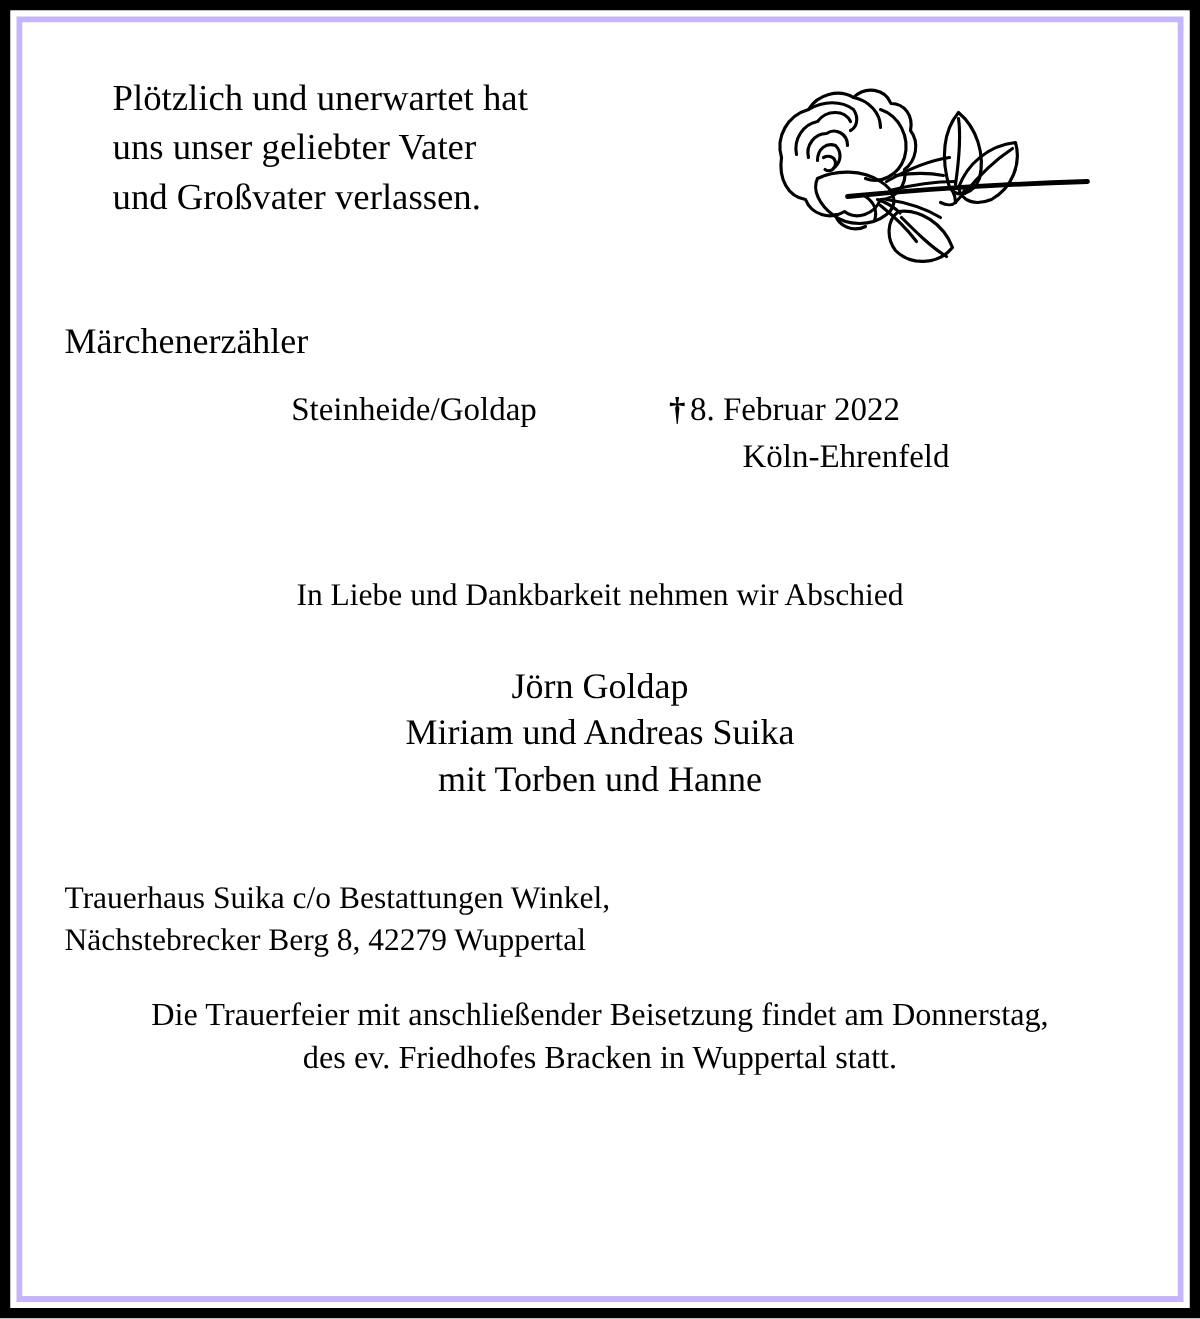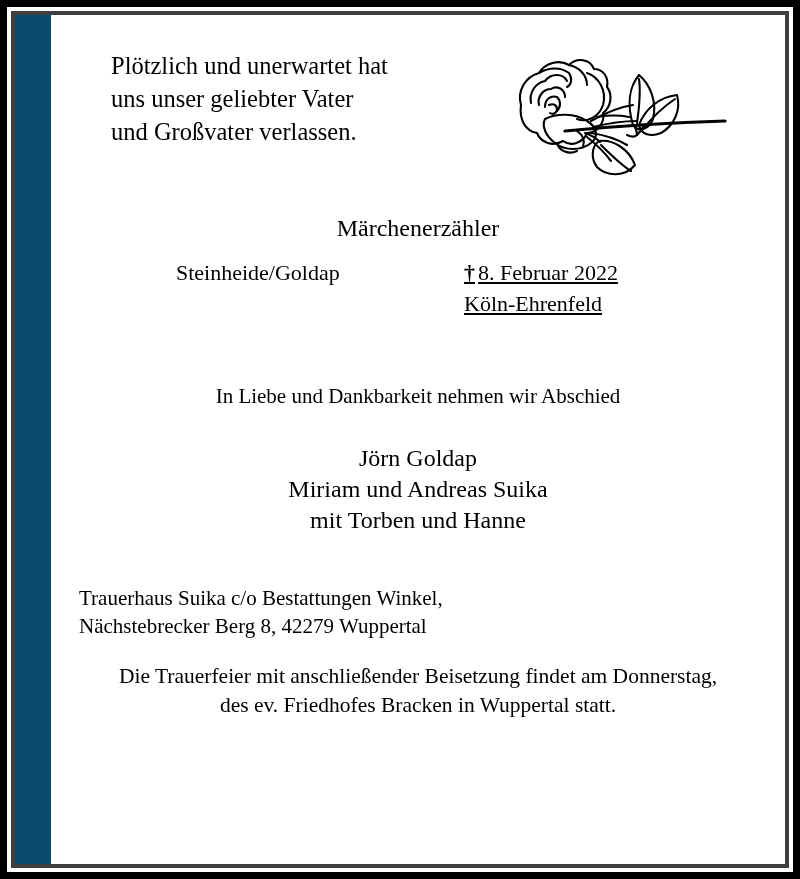--- a/index.html
+++ b/index.html
@@ -29,23 +29,22 @@
     width: 100%;
     height: 100%;
     background: #ffffff;
     border: 4px solid #ffffff;
   }
   
   .notice-inner {
     box-sizing: border-box;
     width: 100%;
     height: 100%;
-    border: 4px solid #404040;
+    border: 4px solid #c4b5fd;
     background: #0c4a6e;
-    padding-left: 36px;
   }
 
   .notice-body {
     box-sizing: border-box;
     width: 100%;
     height: 100%;
     padding: 26px 28px 20px 28px;
     display: flex;
     flex-direction: column;
     background: #ffffff;
@@ -70,21 +69,21 @@
     width: 250px;
     height: 140px;
     flex: 0 0 auto;
     margin-right: 20px;
     margin-top: 2px;
   }
   .rose-wrap svg { display: block; width: 100%; height: 100%; }
 
   
   .occupation {
-    text-align: center;
+    text-align: left;
     font-size: 24px;
     line-height: 30px;
     margin-top: 24px;
   }
 
   
   .deceased-name {
     text-align: center;
     font-size: 45px;
     font-weight: bold;
@@ -98,23 +97,23 @@
     display: flex;
     justify-content: center;
     margin-top: 14px;
   }
   .date-col {
     width: 236px;
     font-size: 22px;
     line-height: 31px;
   }
   .date-col .line-main { display: block; }
-  .date-col .line-place { display: block; }
+  .date-col .line-place { display: block; text-align: center; }
   .date-birth { text-align: left; padding-left: 40px; }
-  .date-death { text-align: left; padding-left: 52px; text-decoration: underline; }
+  .date-death { text-align: left; padding-left: 52px; }
   .sym {
     font-weight: normal;
     padding-right: 3px;
   }
   .sym-dagger { font-weight: bold; }
 
   
   .farewell {
     text-align: center;
     font-size: 21px;

